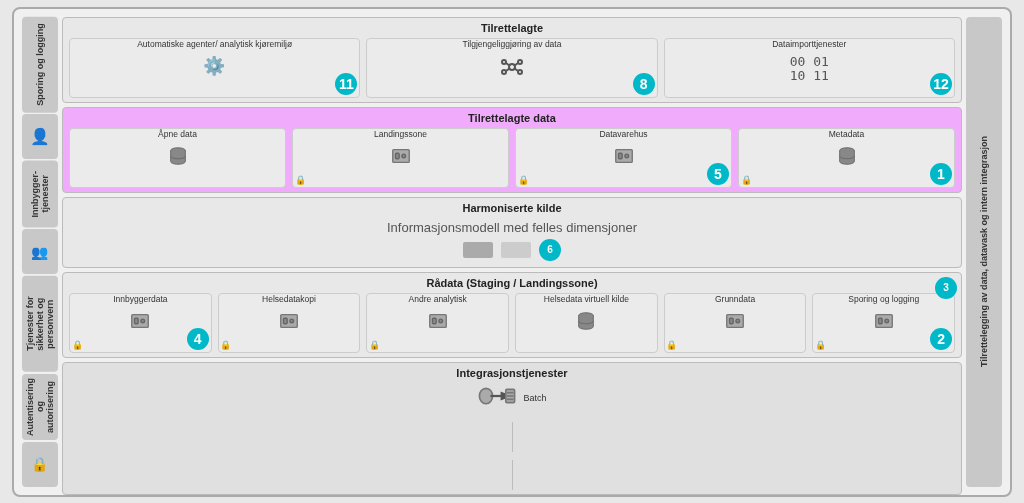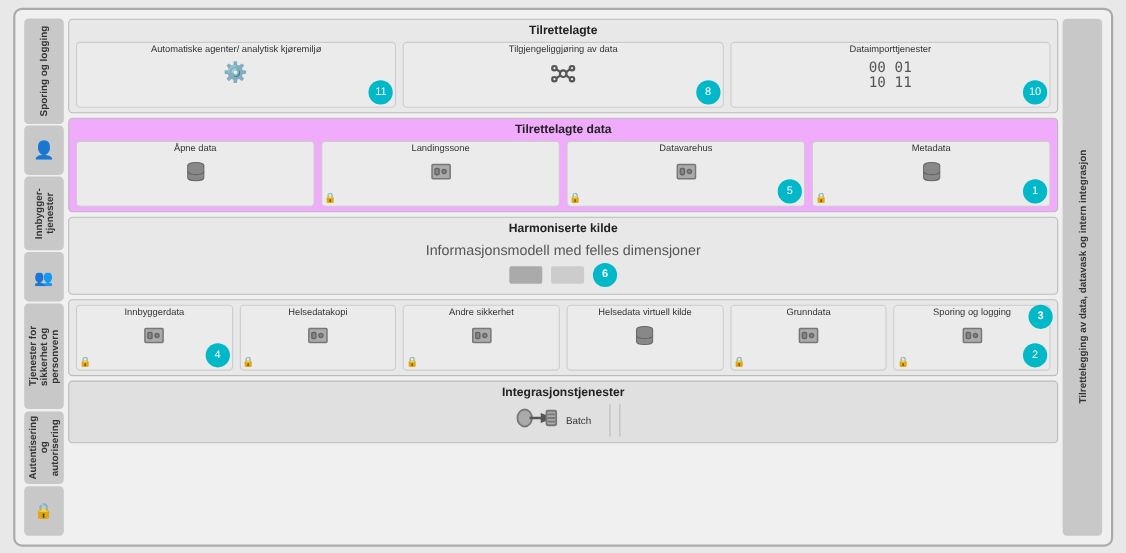--- a/index.html
+++ b/index.html
@@ -126,22 +126,22 @@
       color: #555;
       margin: 2px 0;
     }
     .badge {
       position: absolute;
       width: 22px;
       height: 22px;
       background: #00b8c8;
       border-radius: 50%;
       color: white;
-      font-size: 10px;
-      font-weight: normal;
+      font-size: 14px;
+      font-weight: bold;
       display: flex;
       align-items: center;
       justify-content: center;
       bottom: 2px;
       right: 2px;
     }
     .lock-icon {
       position: absolute;
       bottom: 2px;
       left: 2px;
@@ -182,21 +182,21 @@
     }
     .rect-icon.light { background: #ccc; }
 
     
     .raadata { background: #e8e8e8; }
 
     
     .integrasjon { background: #e0e0e0; }
     .integrasjon-items {
       display: flex;
-      flex-direction: row;
+      flex-direction: column;
       gap: 8px;
       align-items: center;
       justify-content: center;
       text-align: center;
     }
     .integ-item {
       display: flex;
       align-items: center;
       gap: 6px;
       font-size: 9px;
@@ -278,21 +278,21 @@
                 <line x1="6" y1="16" x2="10" y2="13"></line>
                 <line x1="18" y1="16" x2="14" y2="13"></line>
               </svg>
             </div>
             <div class="badge">8</div>
           </div>
 
           <div class="section-item">
             <div class="item-label">Dataimporttjenester</div>
             <div class="item-icon" style="font-size:13px; font-family:monospace; color:#555; line-height:1.1;">00 01<br>10 11</div>
-            <div class="badge">10</div>
+            <div class="badge">12</div>
           </div>
 
         </div>
       </div>
 
       <div class="section tilrettelagte">
         <div class="section-title">Tilrettelagte data</div>
         <div class="section-items">
 
           <div class="section-item">
@@ -353,20 +353,21 @@
           <div class="harmoniserte-sub">Informasjonsmodell med felles dimensjoner</div>
           <div class="harmoniserte-icons">
             <div class="rect-icon"></div>
             <div class="rect-icon light"></div>
             <div class="num-badge">6</div>
           </div>
         </div>
       </div>
 
       <div class="section raadata" style="position:relative;">
+        <div class="section-title">Rådata (Staging / Landingssone)</div>
         <div class="section-items">
 
           <div class="section-item">
             <div class="item-label">Innbyggerdata</div>
             <div class="item-icon">
               <svg viewBox="0 0 24 24" width="22" height="22" fill="none" stroke="#666" stroke-width="1.5">
                 <rect x="3" y="5" width="18" height="14" rx="1" fill="#aaa" stroke="#777"></rect>
                 <rect x="6" y="9" width="4" height="6" rx="1" fill="#888"></rect>
                 <circle cx="15" cy="12" r="2" fill="#888"></circle>
               </svg>
@@ -381,21 +382,21 @@
               <svg viewBox="0 0 24 24" width="22" height="22" fill="none" stroke="#666" stroke-width="1.5">
                 <rect x="3" y="5" width="18" height="14" rx="1" fill="#aaa" stroke="#777"></rect>
                 <rect x="6" y="9" width="4" height="6" rx="1" fill="#888"></rect>
                 <circle cx="15" cy="12" r="2" fill="#888"></circle>
               </svg>
             </div>
             <div class="lock-icon">🔒</div>
           </div>
 
           <div class="section-item">
-            <div class="item-label">Andre sikkerhet</div>
+            <div class="item-label">Andre analytisk</div>
             <div class="item-icon">
               <svg viewBox="0 0 24 24" width="22" height="22" fill="none" stroke="#666" stroke-width="1.5">
                 <rect x="3" y="5" width="18" height="14" rx="1" fill="#aaa" stroke="#777"></rect>
                 <rect x="6" y="9" width="4" height="6" rx="1" fill="#888"></rect>
                 <circle cx="15" cy="12" r="2" fill="#888"></circle>
               </svg>
             </div>
             <div class="lock-icon">🔒</div>
           </div>
 

